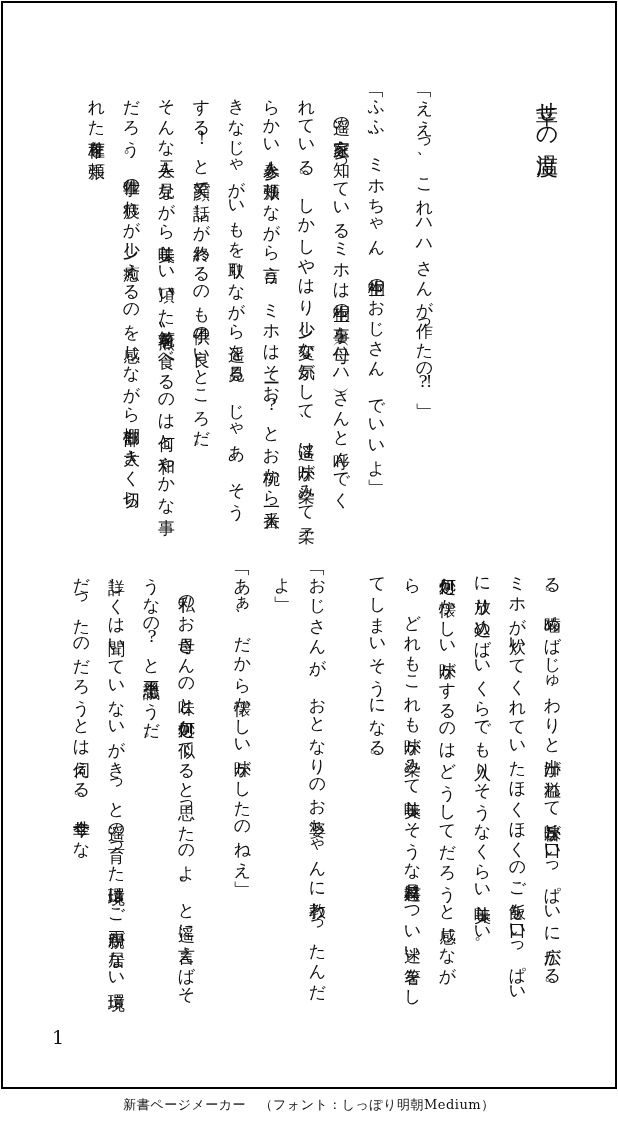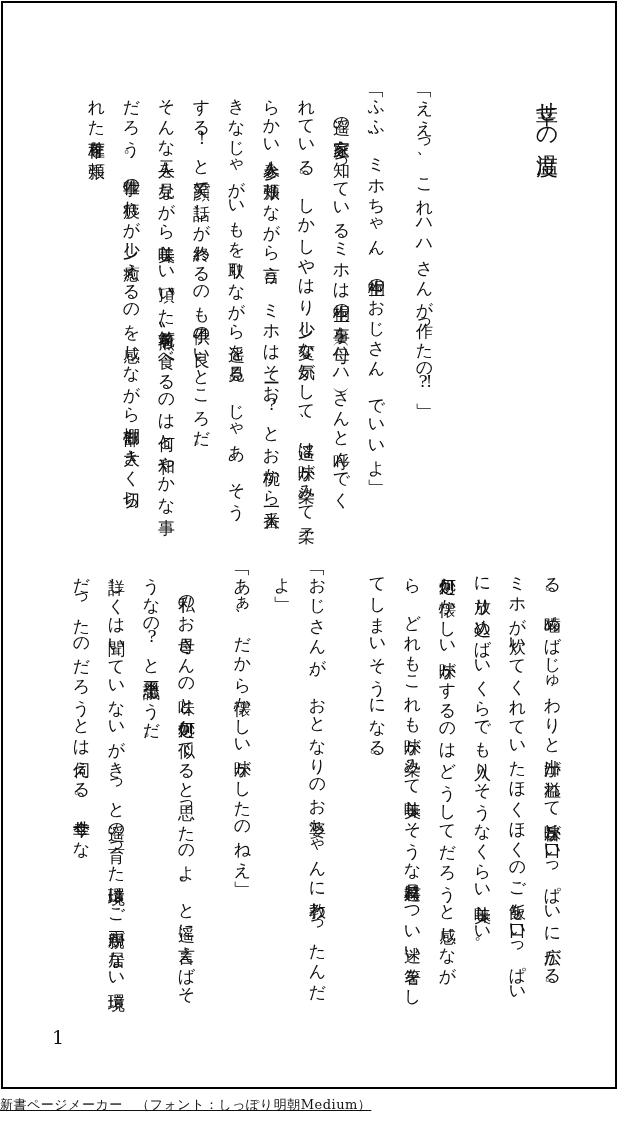--- a/index.html
+++ b/index.html
@@ -54,24 +54,24 @@
     left: 52px;
     top: 1026px;
     font-size: 19px;
     color: #111111;
   }
   .footer-caption {
     position: absolute;
     left: 0;
     top: 1096px;
     width: 618px;
+    text-align: center;
     font-size: 13px;
     letter-spacing: 0.5px;
     color: #111111;
-    text-decoration: underline;
   }
 </style>
 </head>
 <body>
 
 <div class="canvas">
 
   <div class="page-frame"></div>
 
   <div class="text-block top">

